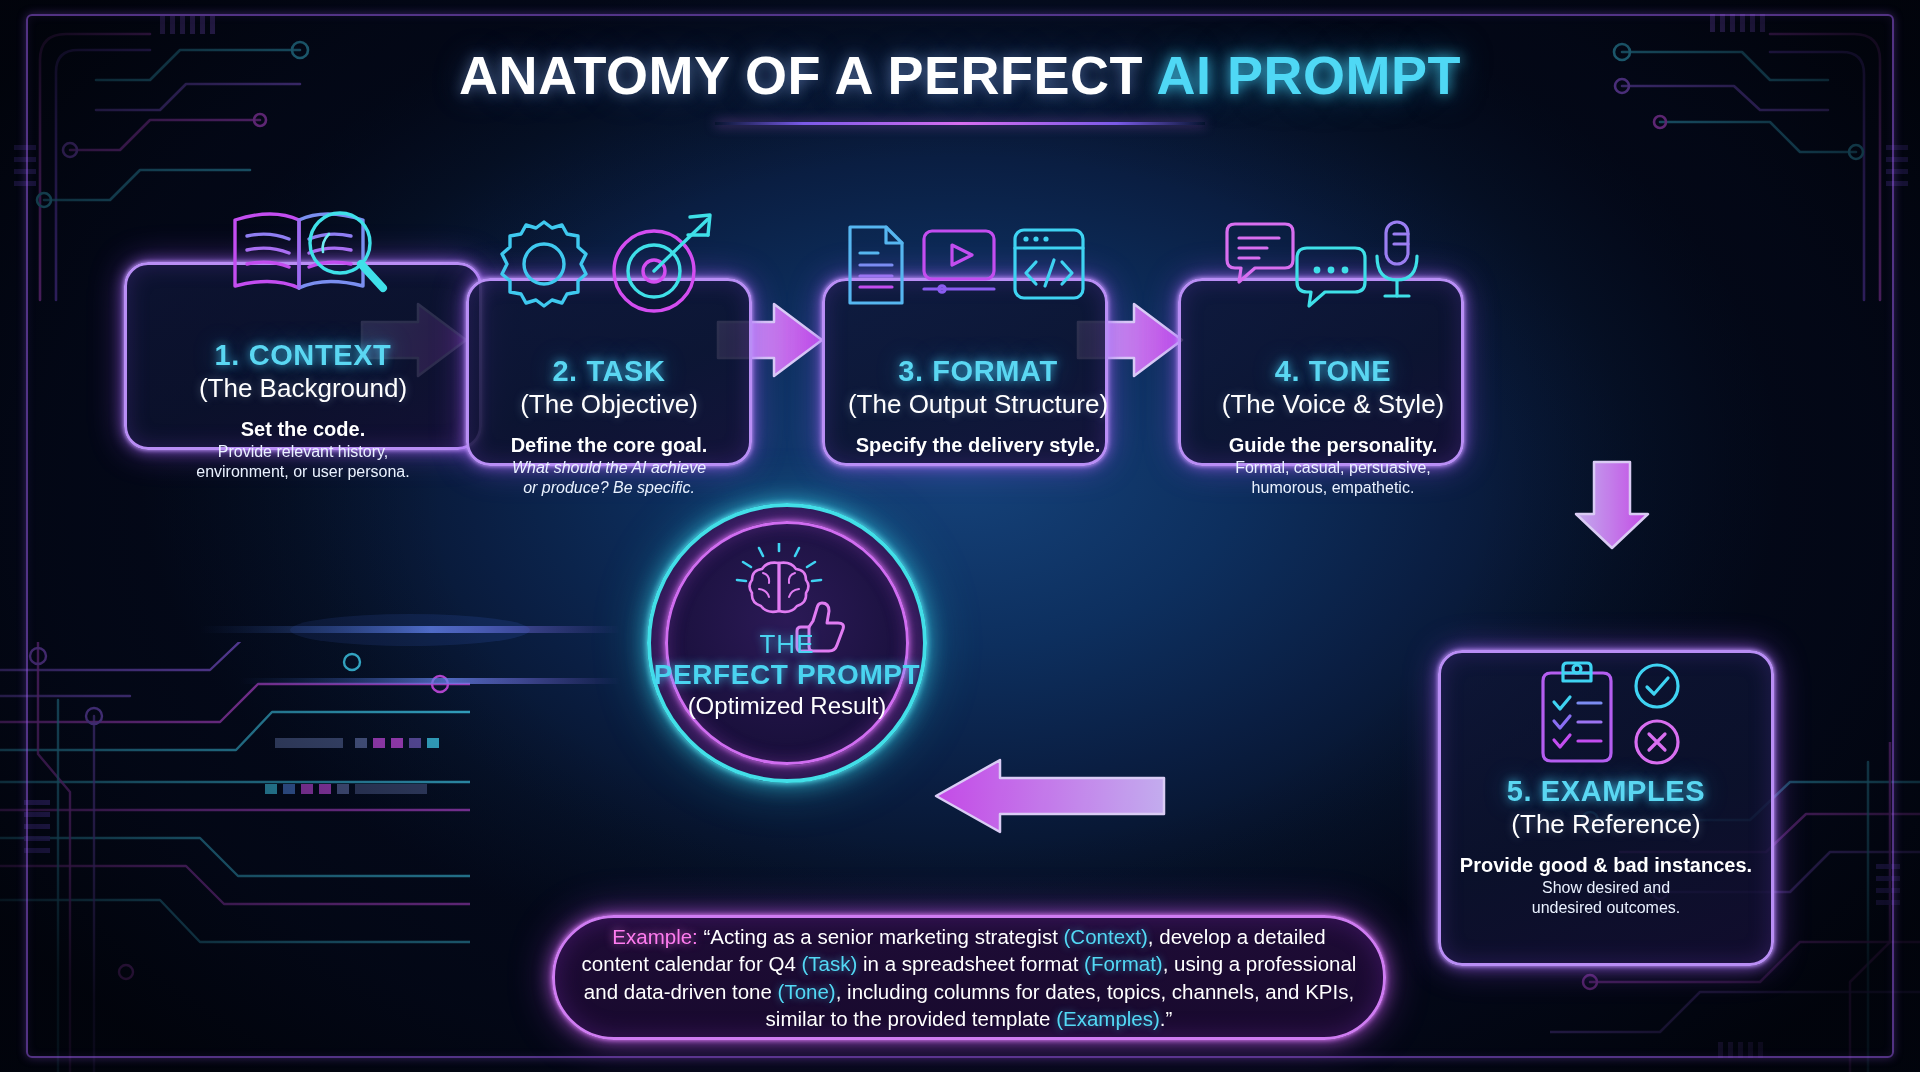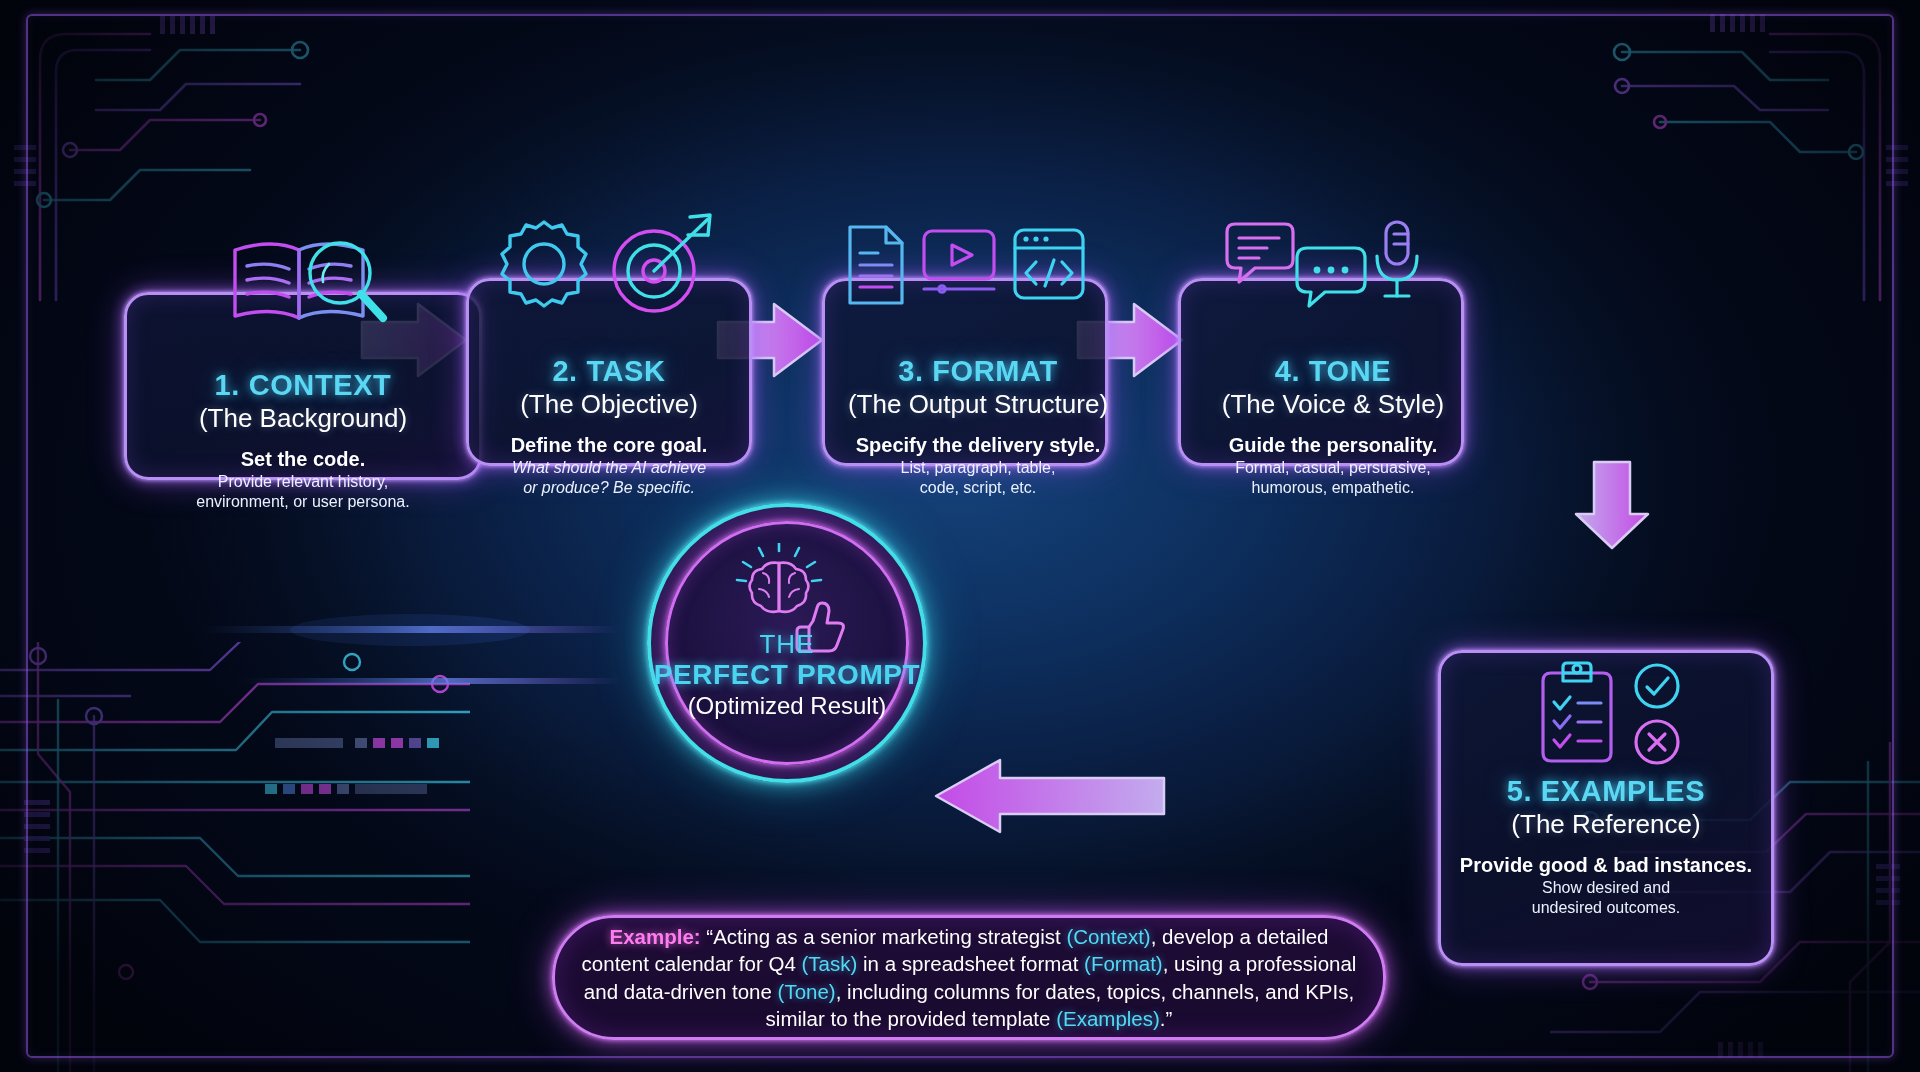--- a/index.html
+++ b/index.html
@@ -116,21 +116,21 @@
       0 0 5px rgba(225,130,250,0.95),
       0 0 18px rgba(205,100,245,0.7),
       0 0 44px rgba(180,70,235,0.4),
       inset 0 0 24px rgba(140,50,200,0.3);
     display:flex; align-items:center; justify-content:center;
     padding:0 26px;
   }
   #example-text {
     text-align:center; color:#fff; font-size:20.5px; line-height:1.34;
   }
-  #example-text .kw { color:#ff7cf0; font-weight:bold;
+  #example-text .kw { color:#ff7cf0; font-weight:normal;
     text-shadow:0 0 8px rgba(255,120,240,0.7); }
   #example-text .tag { color:#53d9f5; text-shadow:0 0 7px rgba(70,210,250,0.55); }
 
   
   #title-wrap { position:absolute; left:0; right:0; top:44px; text-align:center; }
   #title {
     font-size:54px; font-weight:bold; letter-spacing:0.5px;
     color:#ffffff;
     text-shadow:0 0 14px rgba(150,190,255,0.45), 0 0 34px rgba(90,140,230,0.3);
   }
@@ -293,20 +293,26 @@
       </linearGradient>
     </defs>
     <rect x="0" y="26" width="420" height="7" fill="url(#streak)"></rect>
     <rect x="40" y="78" width="380" height="6" fill="url(#streak)"></rect>
     <ellipse cx="210" cy="30" rx="120" ry="16" fill="#4a7aff" opacity="0.13"></ellipse>
   </svg>
 
   <div id="vignette"></div>
   <div id="frame"></div>
 
+  <div id="title-wrap">
+    <div id="title">
+      <span>ANATOMY OF A PERFECT </span><span class="accent">AI PROMPT</span>
+    </div>
+    <div id="title-underline"></div>
+  </div>
 
   <svg class="arrow" style="left:356px;top:300px;" width="120" height="80" viewBox="0 0 120 80">
     <defs>
       <linearGradient id="ar1" x1="0" x2="1">
         <stop offset="0%" stop-color="#cdb4f8"></stop>
           <stop offset="100%" stop-color="#cf4df0"></stop>
       </linearGradient>
     </defs>
     <path d="M6 22 L62 22 L62 4 L110 40 L62 76 L62 58 L6 58 Z" fill="url(#ar1)" stroke="#e6d6ff" stroke-width="2.5" stroke-linejoin="round" opacity="0.95"></path>
   </svg>
@@ -326,21 +332,21 @@
   <svg class="arrow" style="left:930px;top:756px;" width="240" height="80" viewBox="0 0 240 80">
     <defs>
       <linearGradient id="ar2" x1="1" x2="0">
         <stop offset="0%" stop-color="#cdb4f8"></stop>
           <stop offset="100%" stop-color="#cf4df0"></stop>
       </linearGradient>
     </defs>
     <path d="M234 22 L70 22 L70 4 L6 40 L70 76 L70 58 L234 58 Z" fill="url(#ar2)" stroke="#e6d6ff" stroke-width="2.5" stroke-linejoin="round" opacity="0.95"></path>
   </svg>
 
-  <div class="neon-card" style="left:124px;top:292px;width:358px;height:188px;">
+  <div class="neon-card" style="left:124px;top:262px;width:358px;height:188px;">
     <div class="card-icons">
       <svg width="180" height="118" viewBox="0 0 180 118">
         <g fill="none" stroke-width="3.4" stroke-linecap="round" stroke-linejoin="round">
           <path d="M22 30 L22 96 Q60 86 86 98 L86 30 Q60 18 22 30 Z" stroke="#c34df0"></path>
           <path d="M86 30 Q112 18 150 30 L150 96 Q112 86 86 98" stroke="#7a8ff0"></path>
           <path d="M86 30 L86 98" stroke="#9a6ef0"></path>
           <path d="M34 46 Q56 41 76 49" stroke="#8f7ef2"></path>
           <path d="M34 60 Q56 55 76 63" stroke="#a96ef2"></path>
           <path d="M34 74 Q56 69 76 77" stroke="#c34df0"></path>
           <path d="M96 49 Q116 41 138 46" stroke="#8f7ef2"></path>
@@ -416,22 +422,20 @@
           <circle cx="38" cy="17" r="2.6" fill="#3fd3f2" stroke="none"></circle>
           <path d="M28 40 L18 51 L28 62" stroke="#3fd3f2"></path>
           <path d="M54 40 L64 51 L54 62" stroke="#3fd3f2"></path>
           <path d="M46 38 L37 64" stroke="#3fd3f2"></path>
         </g>
       </svg>
     </div>
     <div class="card-title">3. FORMAT</div>
     <div class="card-sub">(The Output Structure)</div>
     <div class="card-lead">Specify the delivery style.</div>
-    <div class="card-body" style="white-space:pre-line;">List, paragraph, table,
-code, script, etc.</div>
   </div>
 
   <div class="neon-card" style="left:1178px;top:278px;width:286px;height:188px;padding-left:24px;">
     <div class="card-icons" style="gap:0;">
       <svg width="86" height="76" viewBox="0 0 86 76" style="margin-right:-14px;margin-bottom:18px;">
         <g fill="none" stroke="#d86ef0" stroke-width="3.2" stroke-linecap="round" stroke-linejoin="round">
           <path d="M10 14 Q10 6 18 6 L68 6 Q76 6 76 14 L76 42 Q76 50 68 50 L38 50 L22 64 L24 50 L18 50 Q10 50 10 42 Z"></path>
           <path d="M22 20 L62 20"></path>
           <path d="M22 30 L50 30"></path>
           <path d="M22 40 L42 40"></path>

